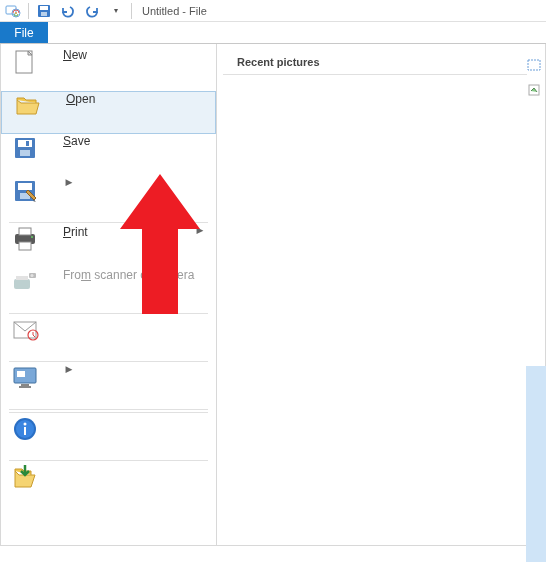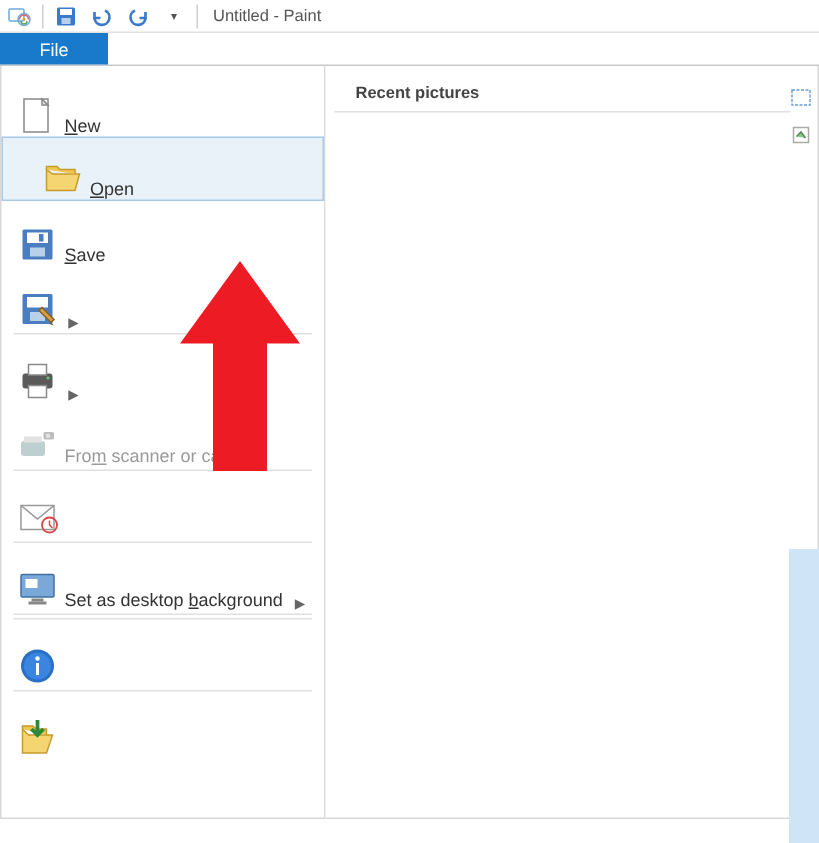--- a/index.html
+++ b/index.html
@@ -3,27 +3,27 @@
 <meta charset="utf-8">
 <style>
   * { box-sizing: border-box; margin: 0; padding: 0; font-family: 'Segoe UI', Tahoma, sans-serif; }
   body { width: 546px; height: 562px; background: #fff; overflow: hidden; }
   .titlebar { height: 22px; background: #fff; display: flex; align-items: center; gap: 2px; padding: 0 2px; border-bottom: 1px solid #e0e0e0; }
   .tb-btn { width: 22px; height: 20px; display: flex; align-items: center; justify-content: center; }
   .sep { width: 1px; height: 16px; background: #d0d0d0; margin: 0 2px; }
   .title-text { font-size: 11px; color: #555; margin-left: 6px; }
   .chevron-down { font-size: 8px; color: #555; }
   .ribbon-tabs { height: 22px; background: #fff; display: flex; align-items: stretch; border-bottom: 1px solid #c8c8c8; }
-  .file-tab { background: #1979ca; color: #fff; font-size: 12px; width: 72px; display: flex; align-items: center; justify-content: center; cursor: pointer; }
+  .file-tab { background: #1979ca; color: #fff; font-size: 12px; width: 48px; display: flex; align-items: center; justify-content: center; cursor: pointer; }
   .menu-flyout { position: relative; display: flex; height: 502px; }
   .menu-left { width: 217px; background: #fff; border-right: 1px solid #d8d8d8; border-bottom: 1px solid #d8d8d8; border-left: 1px solid #d8d8d8; padding: 4px 0; }
   .menu-right { flex: 1; background: #fff; border-bottom: 1px solid #d8d8d8; border-right: 1px solid #d8d8d8; padding: 8px 12px 0 0; }
   .recent-head { font-size: 11px; font-weight: 600; color: #444; padding: 4px 14px 6px 14px; border-bottom: 1px solid #e0e0e0; margin: 0 6px; }
-  .menu-item { height: 43px; display: flex; align-items: flex-end; padding: 0 10px; gap: 4px; cursor: pointer; position: relative; }
-  .menu-item.hovered { background: #e9f2f9; border: 1px solid #a9cbe7; padding: 0 26px; }
+  .menu-item { height: 43px; display: flex; align-items: flex-start; padding: 0 10px; gap: 24px; cursor: pointer; position: relative; }
+  .menu-item.hovered { background: #e9f2f9; border: 1px solid #a9cbe7; padding: 0 12px; }
   .menu-item.disabled .mi-label { color: #9a9a9a; }
   .mi-icon { width: 28px; height: 28px; flex-shrink: 0; display: flex; align-items: center; justify-content: center; }
   .mi-label { font-size: 12px; color: #333; flex: 1; }
   .mi-label u { text-decoration: underline; }
   .mi-arrow { font-size: 9px; color: #666; width: 12px; text-align: center; }
   .divider { height: 1px; background: #e0e0e0; margin: 2px 8px; }
   .side-strip { position: absolute; right: -0px; top: 12px; width: 20px; display: flex; flex-direction: column; gap: 8px; }
   .side-ico { width: 18px; height: 18px; }
   .bg-blue { position: absolute; right: 0; top: 322px; width: 20px; height: 240px; background: #cfe4f7; }
   .arrow-annotation { position: absolute; left: 120px; top: 130px; pointer-events: none; }
@@ -58,21 +58,21 @@
   <div class="tb-btn">
     <svg width="16" height="16" viewBox="0 0 16 16">
         <path d="M6 4 A5 5 0 1 0 13 9" fill="none" stroke="#3a7ac8" stroke-width="1.8"></path>
         <path d="M13 5 L13 9 L9 9" fill="none" stroke="#3a7ac8" stroke-width="1.8"></path>
       </svg>
   </div>
   <div class="tb-btn">
       <span class="chevron-down">▾</span>
     </div>
   <div class="sep"></div>
-  <span class="title-text">Untitled - Paint</span>
+  <span class="title-text">Untitled - File</span>
 </div>
 
 <div class="ribbon-tabs">
   <div class="file-tab">File</div>
 </div>
 
 <div class="menu-flyout">
   <div class="menu-left">
 
     <div class="menu-item">
@@ -124,20 +124,21 @@
 
     <div class="menu-item">
       <div class="mi-icon">
         <svg width="28" height="26" viewBox="0 0 28 26">
             <rect x="4" y="8" width="20" height="10" rx="2" fill="#5a5a5a"></rect>
             <rect x="8" y="2" width="12" height="7" fill="#fff" stroke="#888"></rect>
             <rect x="8" y="16" width="12" height="8" fill="#fff" stroke="#888"></rect>
             <circle cx="21" cy="11" r="1" fill="#6c6"></circle>
           </svg>
       </div>
+      <span class="mi-label"><u>P</u>rint</span>
       <span class="mi-arrow">▶</span>
     </div>
 
     <div class="menu-item disabled">
       <div class="mi-icon">
         <svg width="28" height="26" viewBox="0 0 28 26" opacity="0.55">
             <rect x="3" y="10" width="16" height="10" rx="2" fill="#8aa"></rect>
             <rect x="5" y="7" width="12" height="4" fill="#ccc"></rect>
             <rect x="18" y="4" width="7" height="5" rx="1" fill="#888"></rect>
             <circle cx="21" cy="6.5" r="1.5" fill="#ccc"></circle>
@@ -163,21 +164,20 @@
 
     <div class="menu-item">
       <div class="mi-icon">
         <svg width="28" height="26" viewBox="0 0 28 26">
             <rect x="3" y="3" width="22" height="15" rx="1" fill="#7aa8d8" stroke="#4070a0"></rect>
             <rect x="6" y="6" width="8" height="6" fill="#fff"></rect>
             <rect x="10" y="19" width="8" height="2" fill="#888"></rect>
             <rect x="8" y="21" width="12" height="2" fill="#888"></rect>
           </svg>
       </div>
-      <span class="mi-label">Set as desktop <u>b</u>ackground</span>
       <span class="mi-arrow">▶</span>
     </div>
 
     <div class="divider"></div>
 
 
     <div class="divider"></div>
 
     <div class="menu-item">
       <div class="mi-icon">

